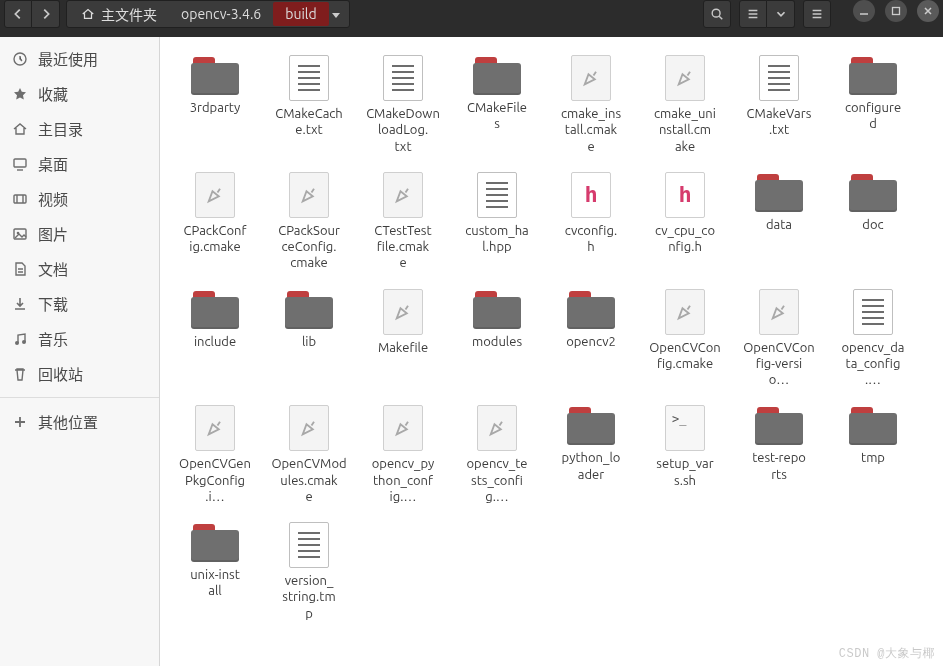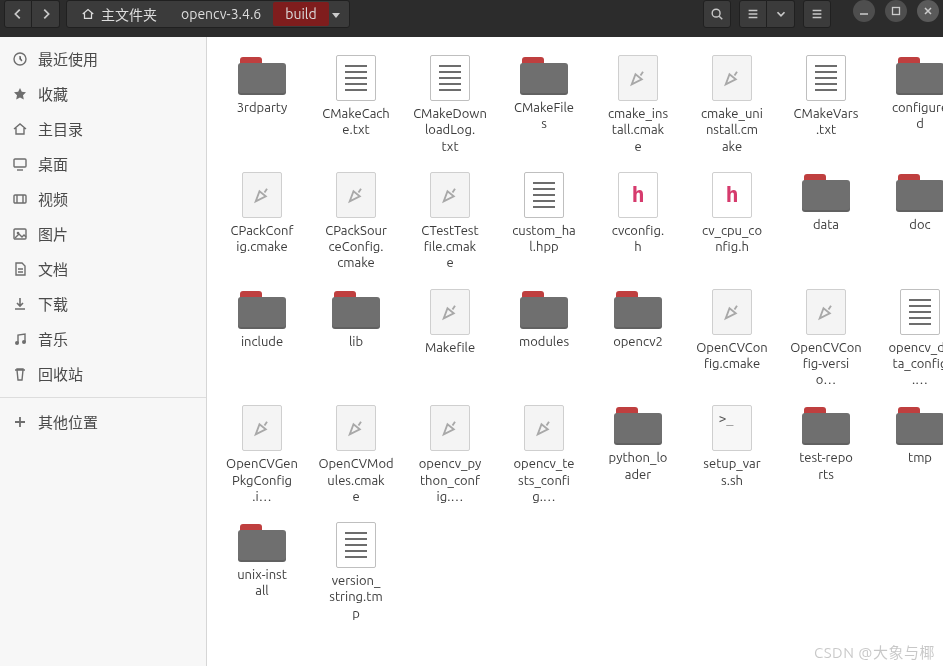--- a/index.html
+++ b/index.html
@@ -17,21 +17,21 @@
 .crumb-item.active { background: #7f1d1d; border-radius: 2px; }
 .crumb-drop { color: #aaa; padding: 0 6px 0 2px; }
 .tb-spacer { flex: 1; }
 .tb-divider { width: 10px; }
 .win-btn { width: 22px; height: 22px; border-radius: 50%; background: #4e4e4e; display: flex; align-items: center; justify-content: center; color: #ccc; cursor: pointer; margin-left: 8px; }
 .win-btn svg { width: 10px; height: 10px; }
 .win-btn.close { background: #5a5a5a; }
 
 
 .main { display: flex; height: calc(100% - 37px); }
-.sidebar { width: 207px; background: #f7f7f7; border-right: 1px solid #d6d6d6; padding-top: 4px; }
+.sidebar { width: 160px; background: #f7f7f7; border-right: 1px solid #d6d6d6; padding-top: 4px; }
 .side-item { display: flex; align-items: center; gap: 10px; padding: 7px 12px; color: #4a4a4a; font-size: 15px; cursor: pointer; }
 .side-item .si-icon { width: 16px; height: 16px; color: #6e6e6e; display: flex; align-items: center; justify-content: center; }
 .side-sep { height: 1px; background: #ddd; margin: 6px 0; }
 
 .content { flex: 1; padding: 10px 2px 4px 8px; overflow: hidden; position: relative; }
 .grid { display: grid; grid-template-columns: repeat(8, 94px); gap: 0; }
 .file { display: flex; flex-direction: column; align-items: center; padding: 6px 2px 10px; cursor: pointer; }
 .file .label { font-size: 13px; color: #3c3c3c; text-align: center; line-height: 1.25; margin-top: 4px; max-width: 90px; word-break: break-word; white-space: pre-line; }
 
 
@@ -43,21 +43,21 @@
 .textfile-icon::before { content: ""; position: absolute; left: 8px; right: 8px; top: 9px; height: 26px;
  background: repeating-linear-gradient(#6d6d6d 0 2px, transparent 2px 6px); }
 
 .cmakefile-icon { width: 40px; height: 46px; background: #f4f4f4; border: 1px solid #cfcfcf; border-radius: 2px; position: relative; margin-top: 2px; display:flex; align-items:center; justify-content:center; }
 .cmakefile-icon svg { width: 20px; height: 20px; color: #a8a8a8; }
 
 .hfile-icon { width: 40px; height: 46px; background: #fff; border: 1px solid #cfcfcf; border-radius: 2px; position: relative; margin-top: 2px; display:flex; align-items:center; justify-content:center; color:#d63b6d; font-weight:bold; font-size:22px; font-family: monospace; }
 
 .shfile-icon { width: 40px; height: 46px; background: #f7f7f7; border: 1px solid #cfcfcf; border-radius: 2px; position: relative; margin-top: 2px; display:flex; align-items:flex-start; justify-content:flex-start; color:#555; font-family:monospace; font-size:12px; padding: 6px 0 0 6px; }
 
-.watermark { position: absolute; right: 8px; bottom: 4px; color: rgba(0,0,0,.22); font-size: 15px; letter-spacing: .5px; pointer-events: none; }
+.watermark { position: absolute; right: 8px; bottom: 4px; color: rgba(0,0,0,.22); font-size: 12px; letter-spacing: .5px; pointer-events: none; font-family: Liberation Mono, monospace; }
 </style>
 </head>
 <body>
 
 <div class="toolbar">
   <div class="tb-group">
     <div class="tb-btn">
       <svg viewBox="0 0 16 16">
           <path fill="none" stroke="currentColor" stroke-width="2" d="M10 3 5 8l5 5"></path>
         </svg>

